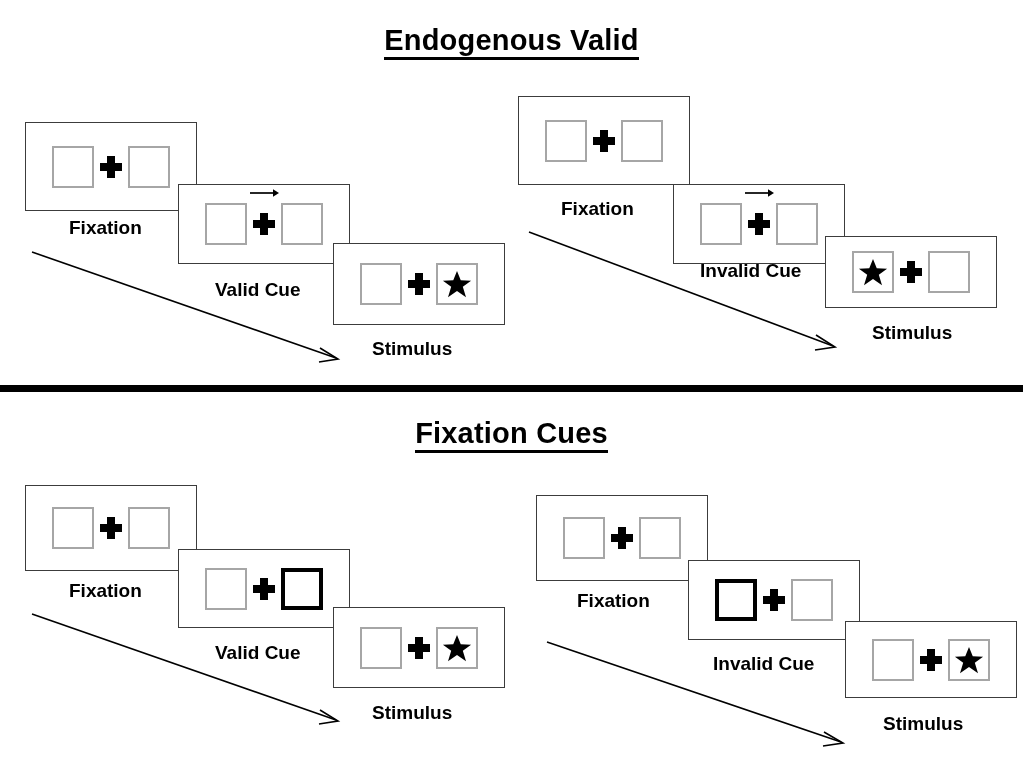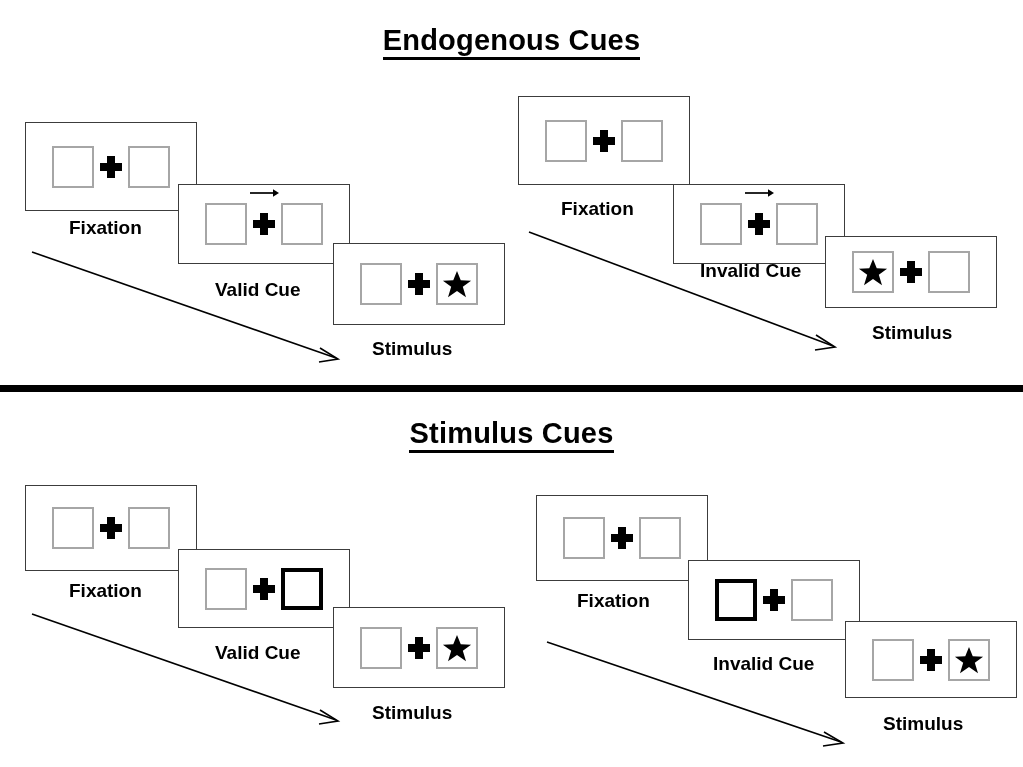--- a/index.html
+++ b/index.html
@@ -124,21 +124,21 @@
   
   .flow-arrow {
     position: absolute;
     overflow: visible;
   }
 </style>
 </head>
 <body>
 
 <div class="section-title" style="top:24px;">
-  <span>Endogenous Cues</span>
+  <span>Endogenous Valid</span>
 </div>
 
 <div class="panel" style="left:25px; top:122px; width:172px; height:89px; z-index:3;">
   <div class="panel-inner">
     <div class="box"></div>
     <div class="plus"></div>
     <div class="box"></div>
   </div>
 </div>
 <div class="caption" style="left:69px; top:217px; z-index:6;">Fixation</div>
@@ -212,21 +212,21 @@
 <div class="caption" style="left:872px; top:322px; z-index:6;">Stimulus</div>
 
 <svg class="flow-arrow" style="left:527px; top:228px; width:320px; height:128px;" viewBox="0 0 320 128">
   <line x1="2" y1="4" x2="306" y2="118" stroke="#000" stroke-width="1.6"></line>
   <polyline points="289,107 308,119 288,122" fill="none" stroke="#000" stroke-width="1.6"></polyline>
 </svg>
 
 <div class="divider" style="top:385px;"></div>
 
 <div class="section-title" style="top:417px;">
-  <span>Stimulus Cues</span>
+  <span>Fixation Cues</span>
 </div>
 
 <div class="panel" style="left:25px; top:485px; width:172px; height:86px; z-index:3;">
   <div class="panel-inner">
     <div class="box"></div>
     <div class="plus"></div>
     <div class="box"></div>
   </div>
 </div>
 <div class="caption" style="left:69px; top:580px; z-index:6;">Fixation</div>

